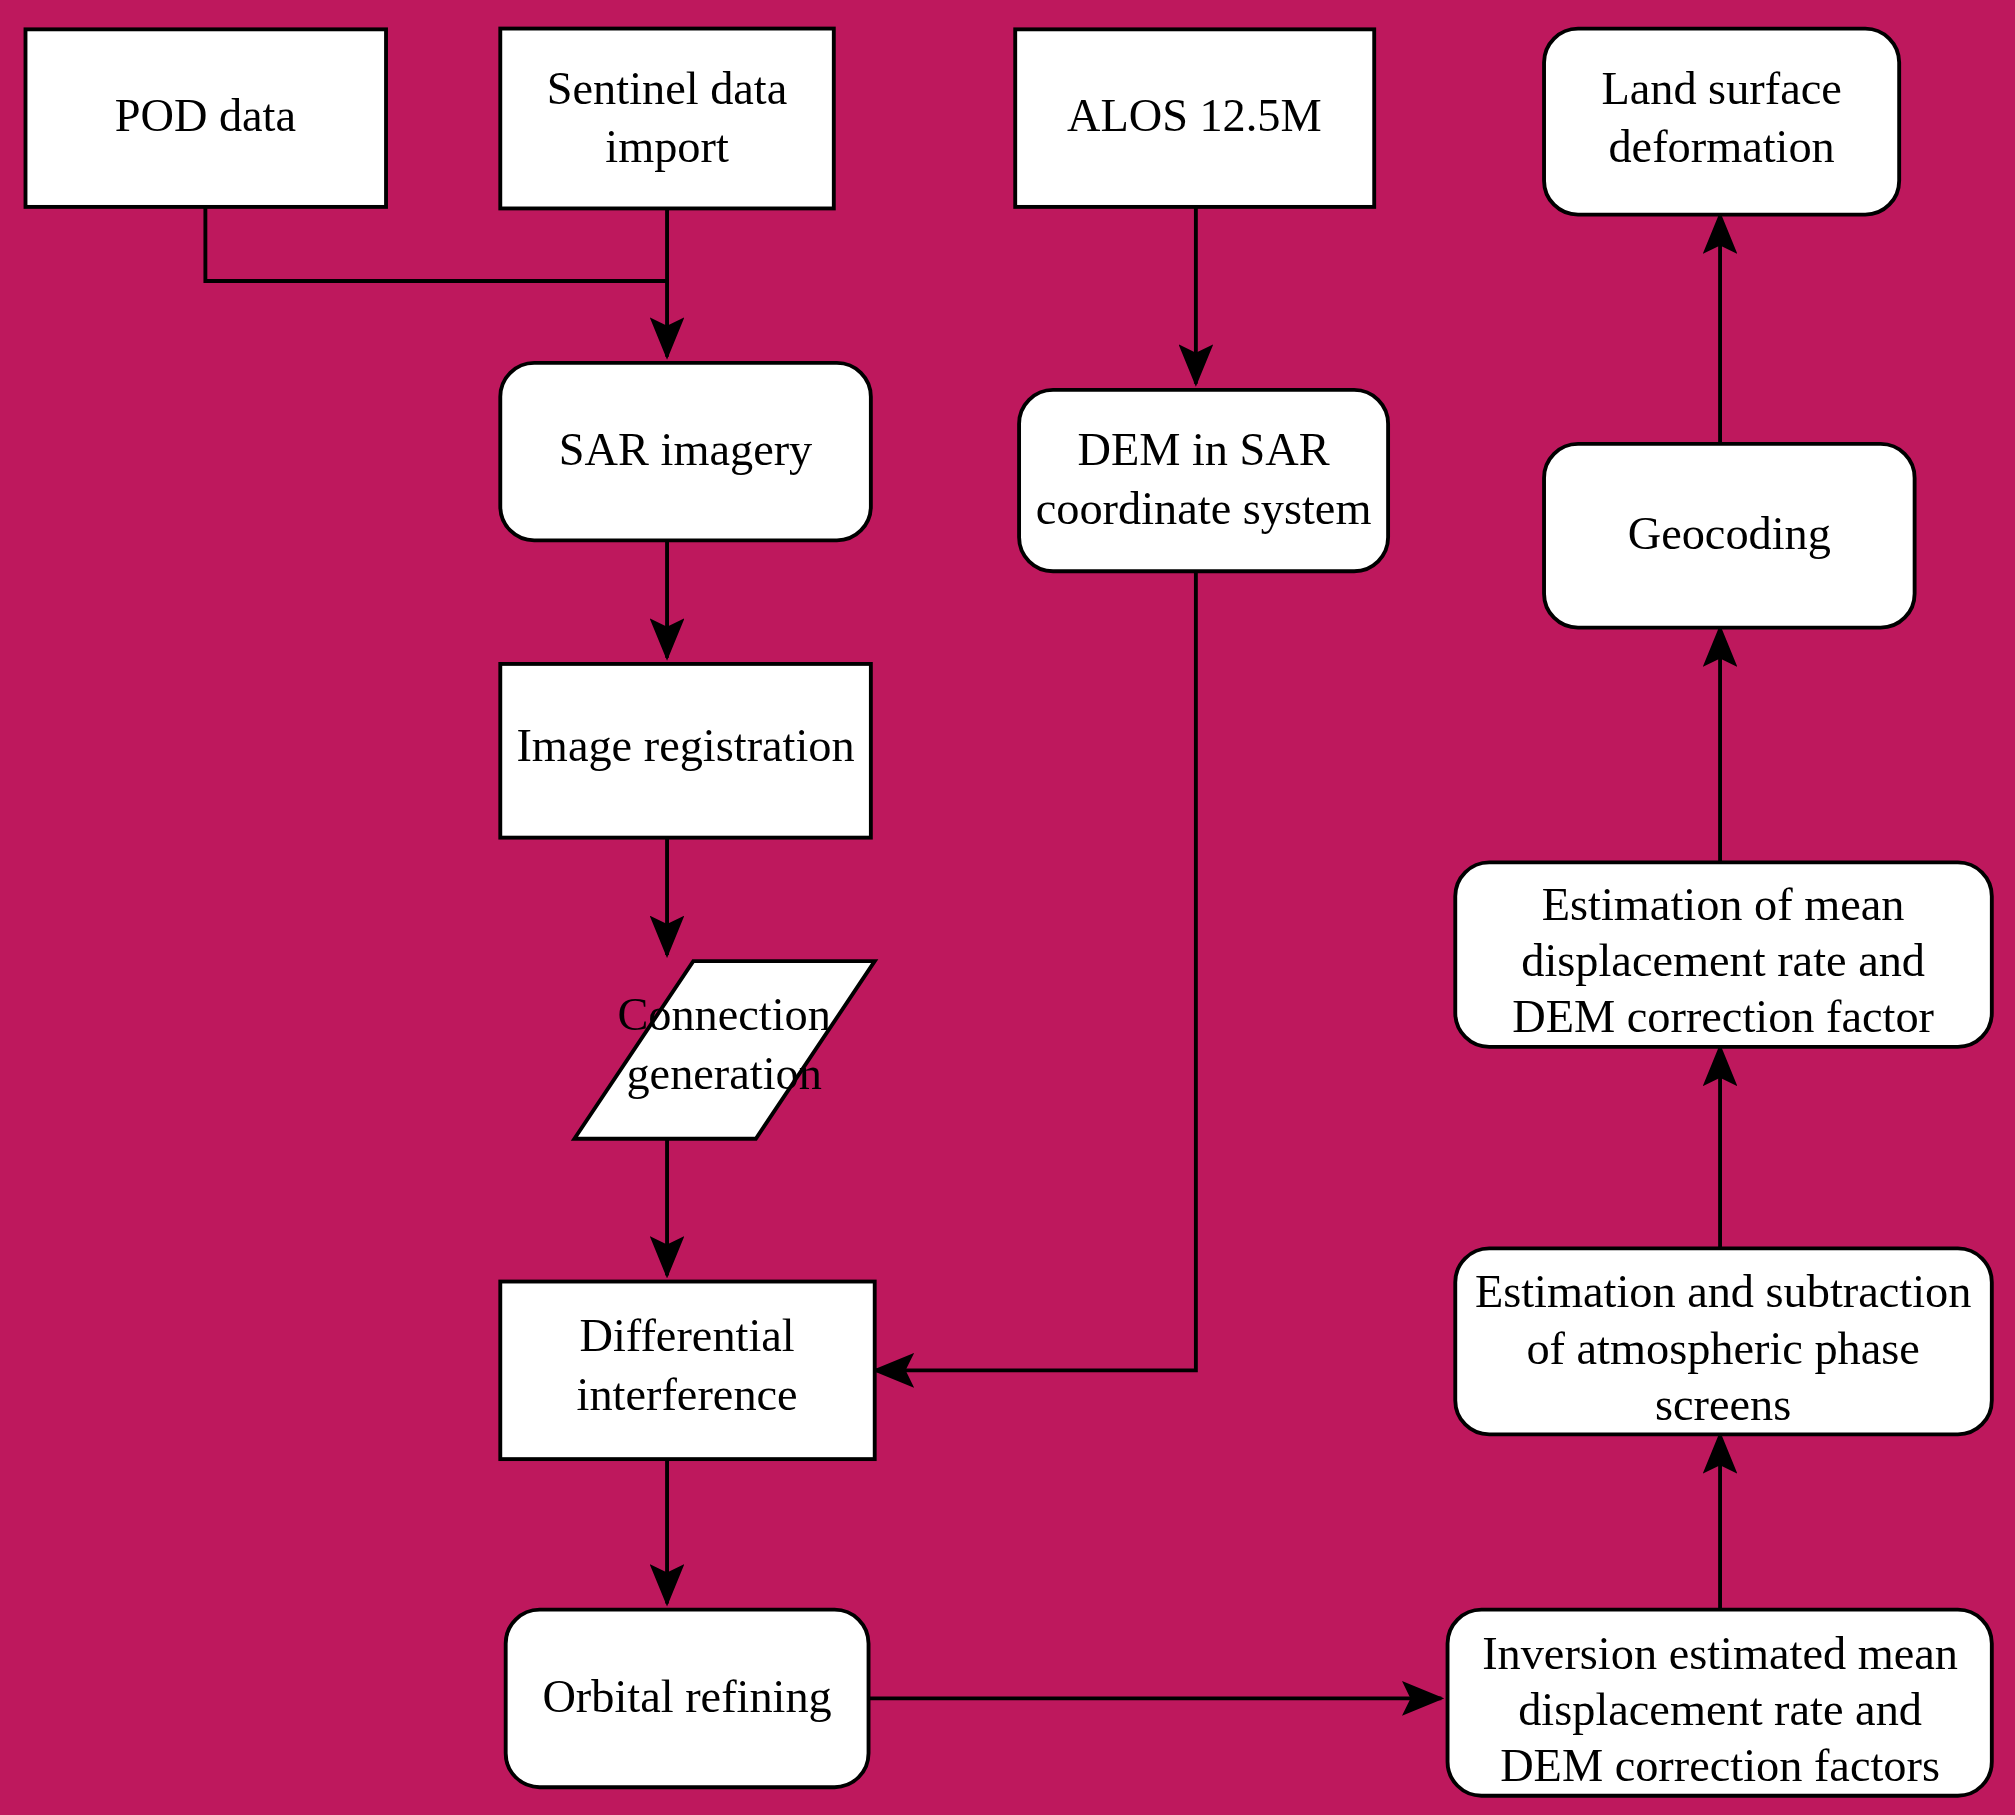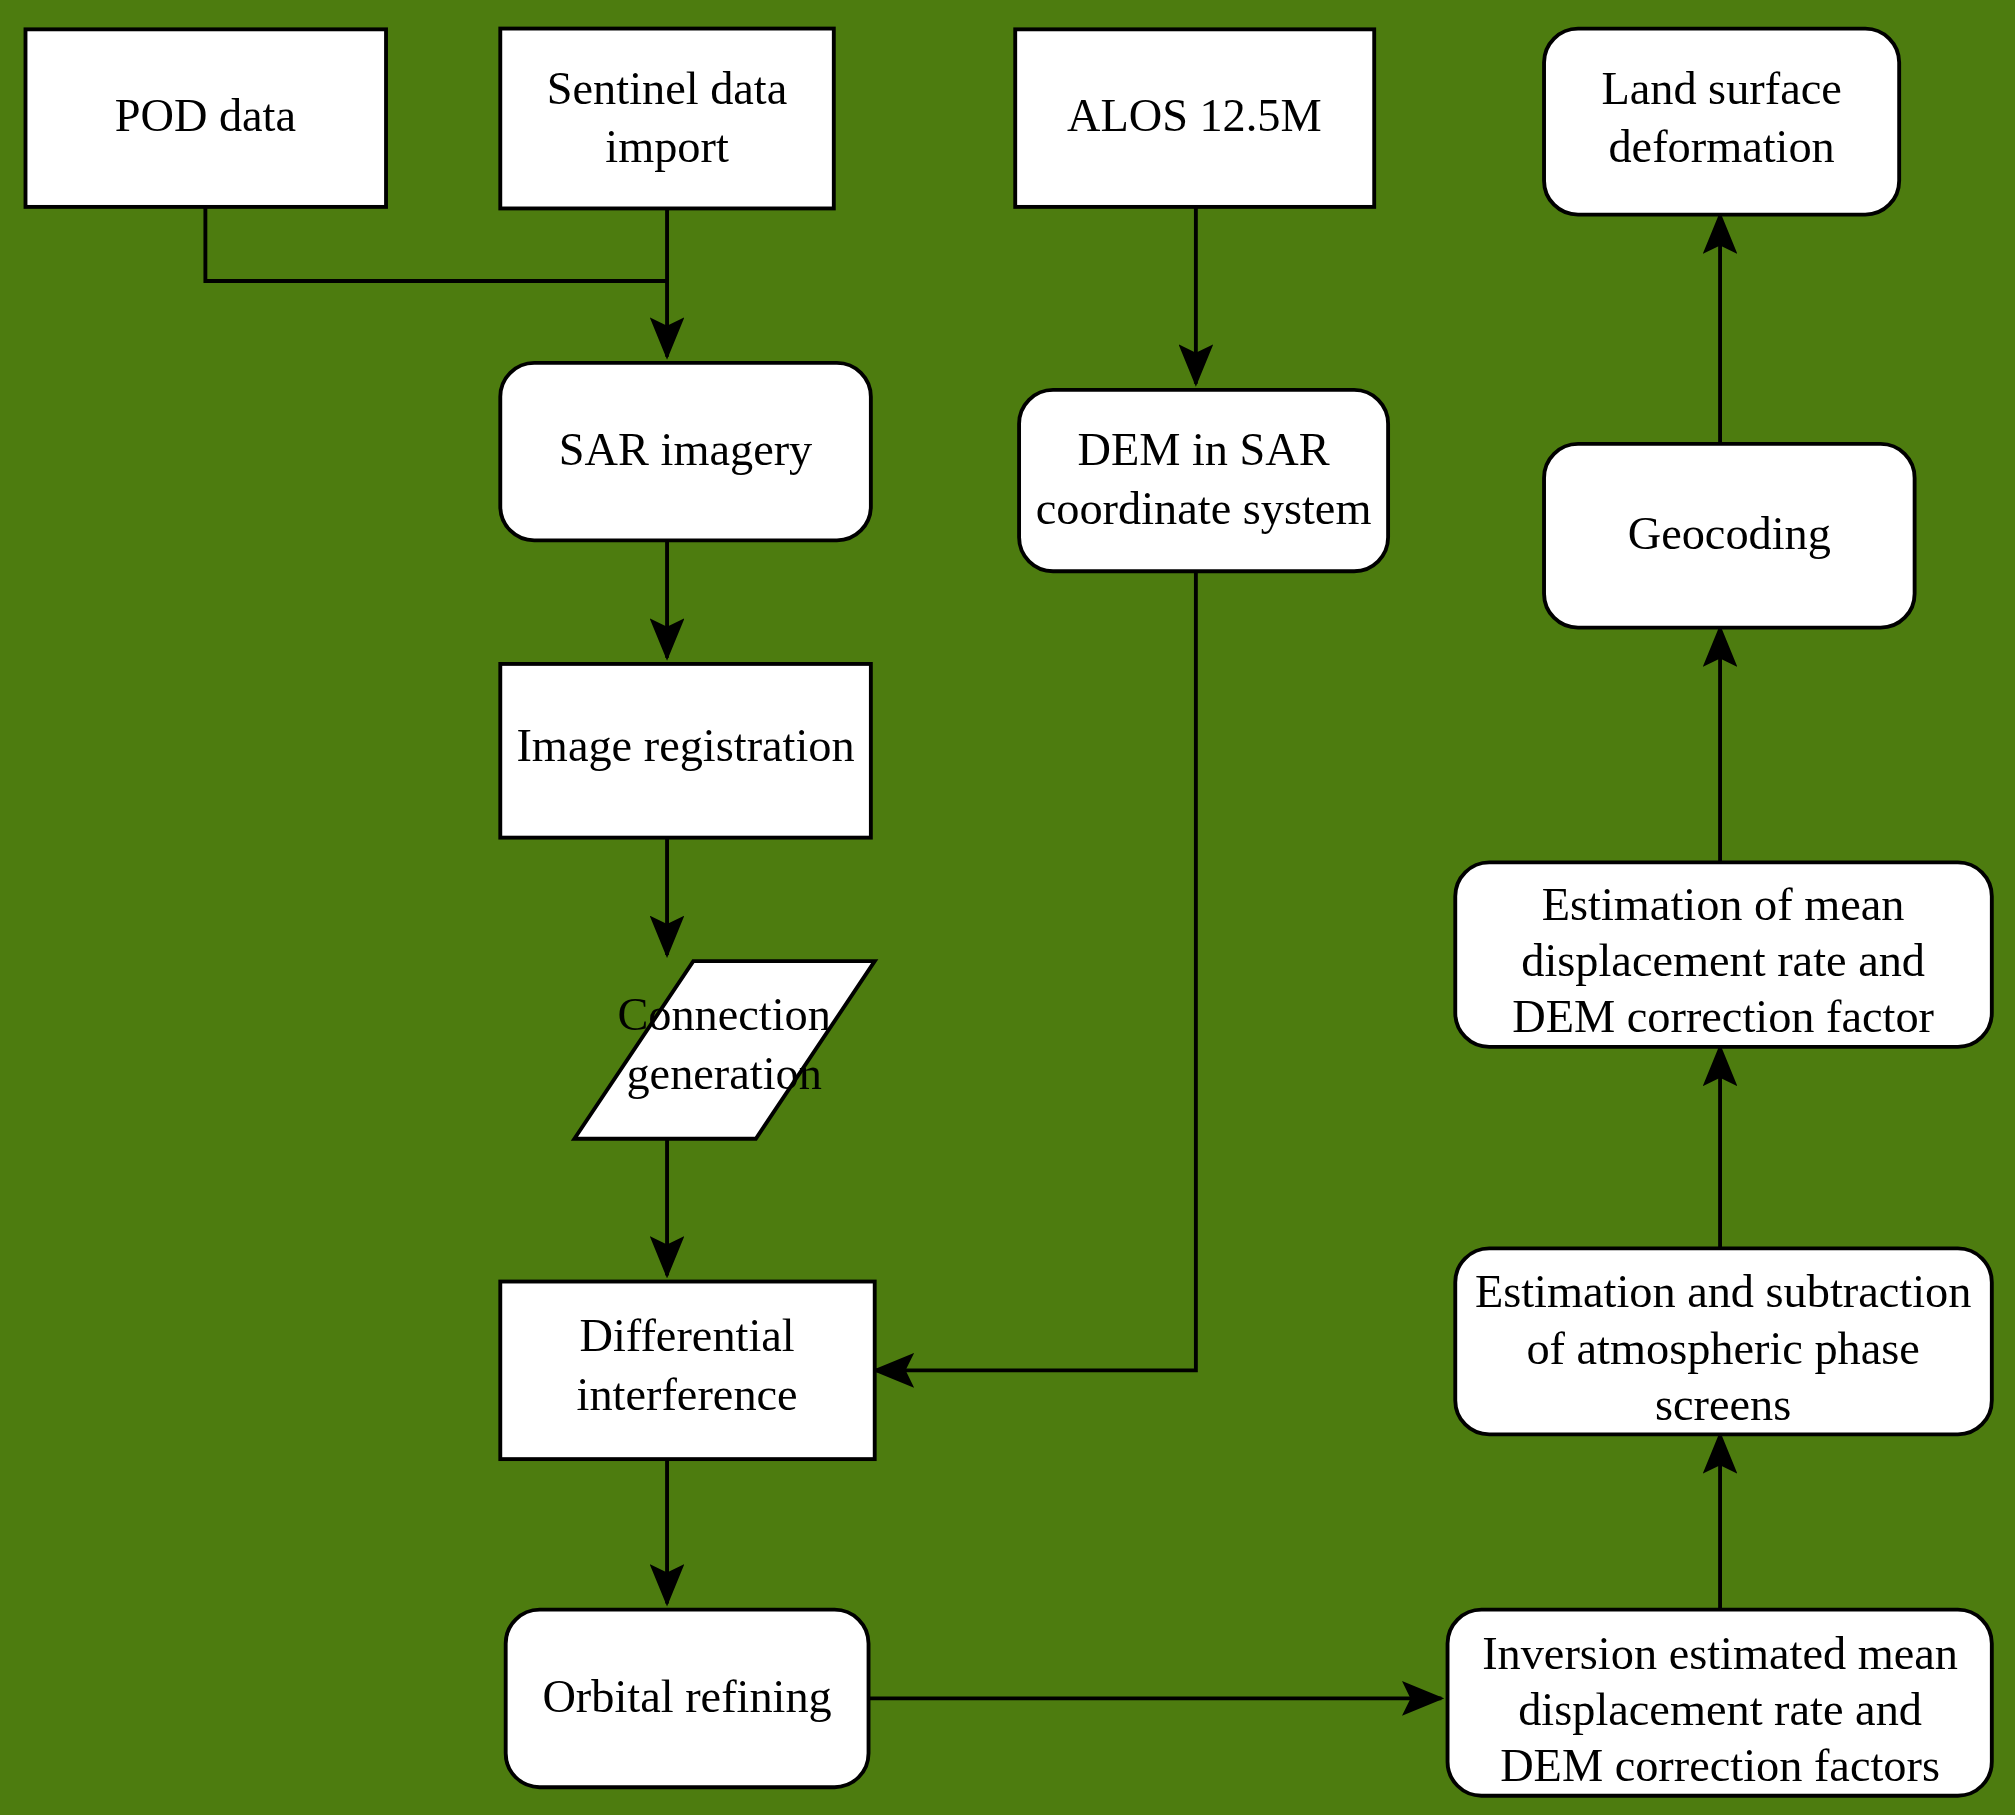--- a/index.html
+++ b/index.html
@@ -8,21 +8,21 @@
     padding: 0;
     background: #ffffff;
   }
   body {
     font-family: "Liberation Serif", "DejaVu Serif", serif;
   }
   #flow-root {
     position: relative;
     width: 2015px;
     height: 1815px;
-    background: #4d7c0f;
+    background: #be185d;
     overflow: hidden;
   }
   svg.flow-canvas {
     position: absolute;
     left: 0;
     top: 0;
     width: 2015px;
     height: 1815px;
     display: block;
   }

